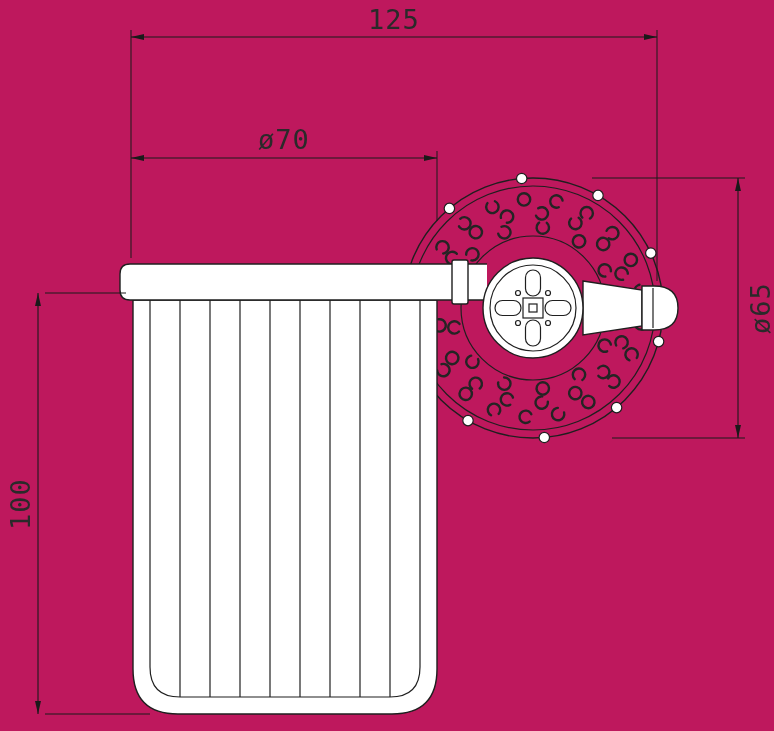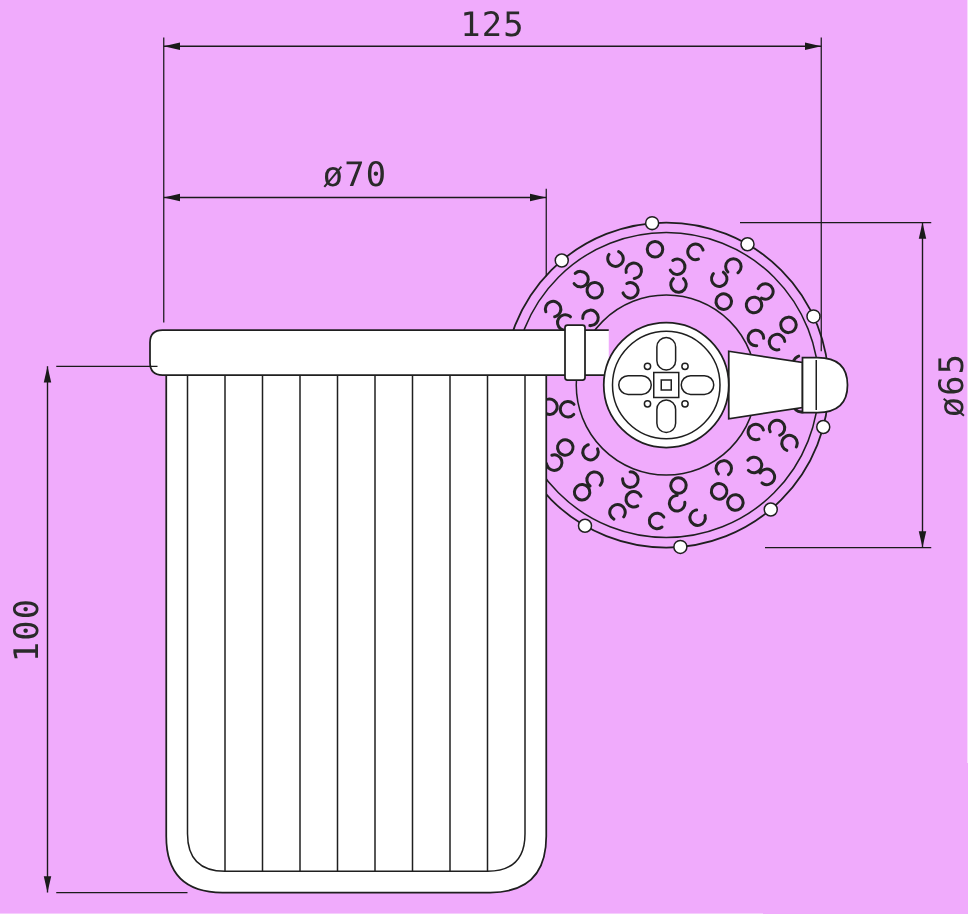--- a/index.html
+++ b/index.html
@@ -1,16 +1,16 @@
 <!DOCTYPE html>
 <html><head>
 <meta charset="utf-8">
 <style>
   html,body{margin:0;padding:0;background:#ffffff;}
-  .sheet{position:relative;width:774px;height:731px;background:#f0abfc;overflow:hidden;}
+  .sheet{position:relative;width:774px;height:731px;background:#be185d;overflow:hidden;}
   svg{position:absolute;inset:0;}
   .obj{fill:none;stroke:#1f1f1f;stroke-width:1.4;}
   .objfill{fill:#ffffff;stroke:#1f1f1f;stroke-width:1.4;}
   .thin{fill:none;stroke:#1f1f1f;stroke-width:1.2;}
   .dim{stroke:#1a1a1a;stroke-width:1.1;fill:none;}
   .ext{stroke:#1a1a1a;stroke-width:1;fill:none;}
   .dimtext{font-family:"DejaVu Sans Mono","Liberation Mono",monospace;font-size:27px;fill:#2a2a2a;letter-spacing:1px;}
   .pattern{fill:none;stroke:#242424;stroke-width:2.4;stroke-linecap:round;}
   .bead{fill:#ffffff;stroke:#1f1f1f;stroke-width:1.2;}
 </style>

